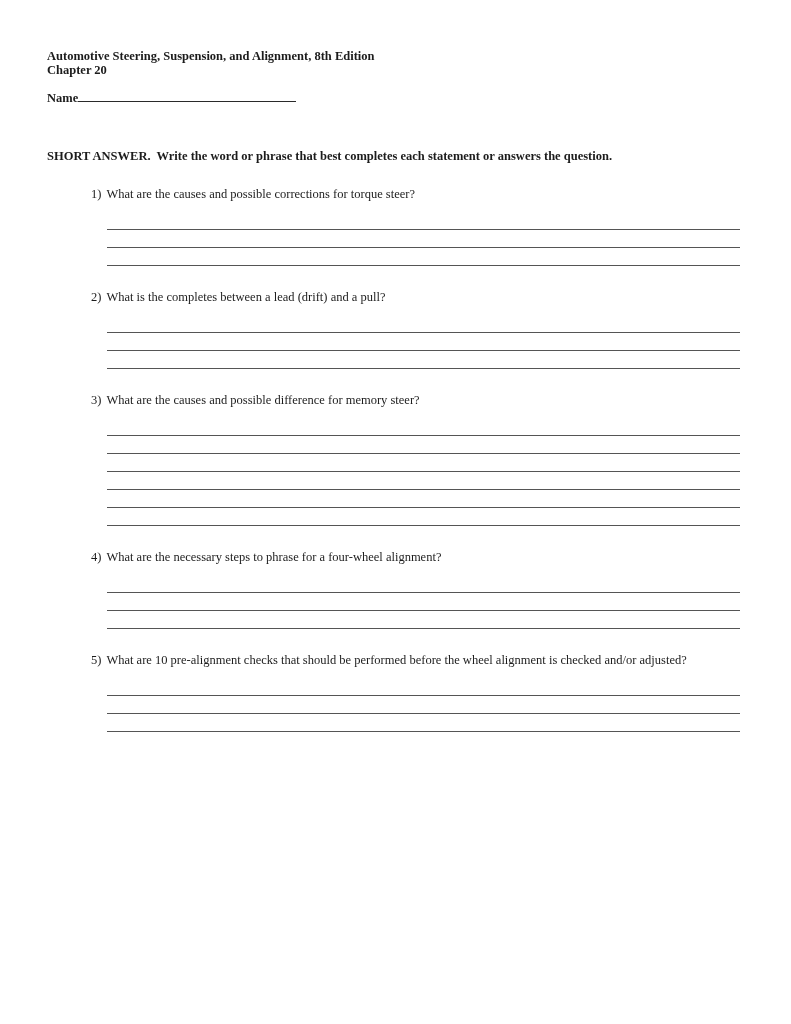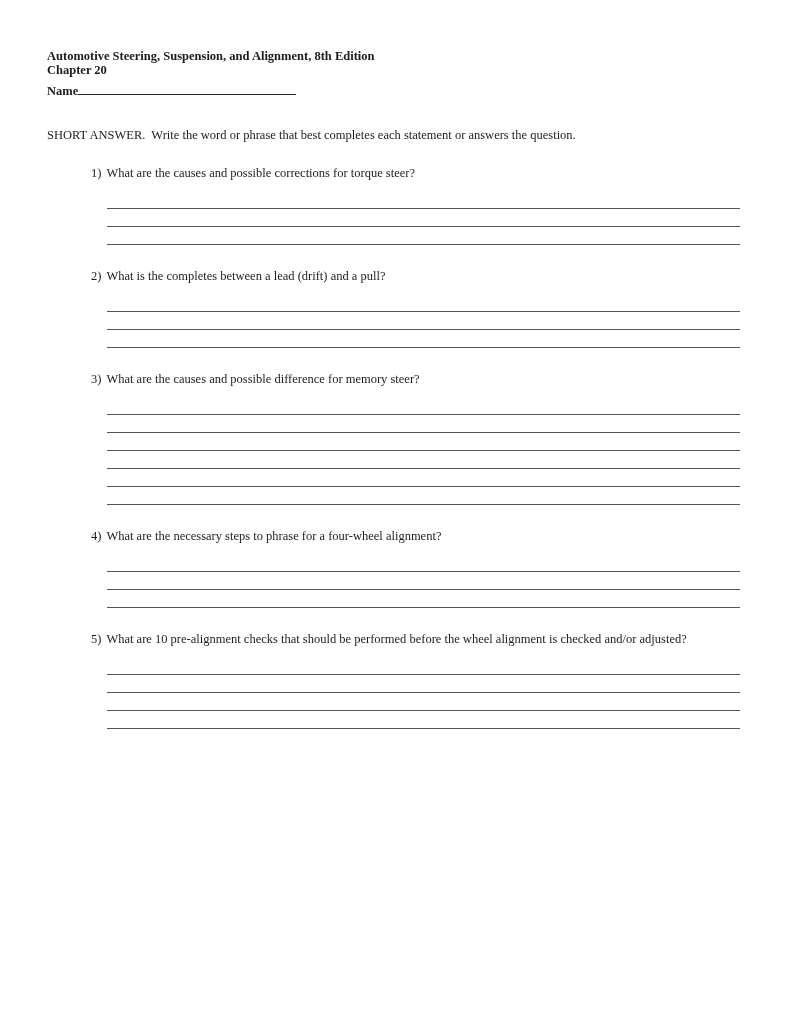--- a/index.html
+++ b/index.html
@@ -16,36 +16,36 @@
     padding: 49px 51px 0 47px;
     font-family: "Liberation Serif", serif;
     font-size: 12.5px;
     line-height: 14px;
     color: #1c1c1c;
   }
   .doc-header div {
     font-weight: 700;
   }
   .name-row {
-    margin-top: 5px;
+    margin-top: 12px;
     height: 16px;
   }
   .name-label {
     font-weight: 700;
   }
   .name-line {
     display: inline-block;
     width: 218px;
     height: 12px;
     border-bottom: 1.2px solid #2a2a2a;
     vertical-align: baseline;
   }
   .section-heading {
-    margin-top: 30px;
-    font-weight: 400;
+    margin-top: 44px;
+    font-weight: 700;
     white-space: pre-wrap;
   }
   .question {
     margin-top: 24px;
     padding-left: 44px;
   }
   .q-text {
     display: flex;
     line-height: 15px;
     max-width: 640px;

